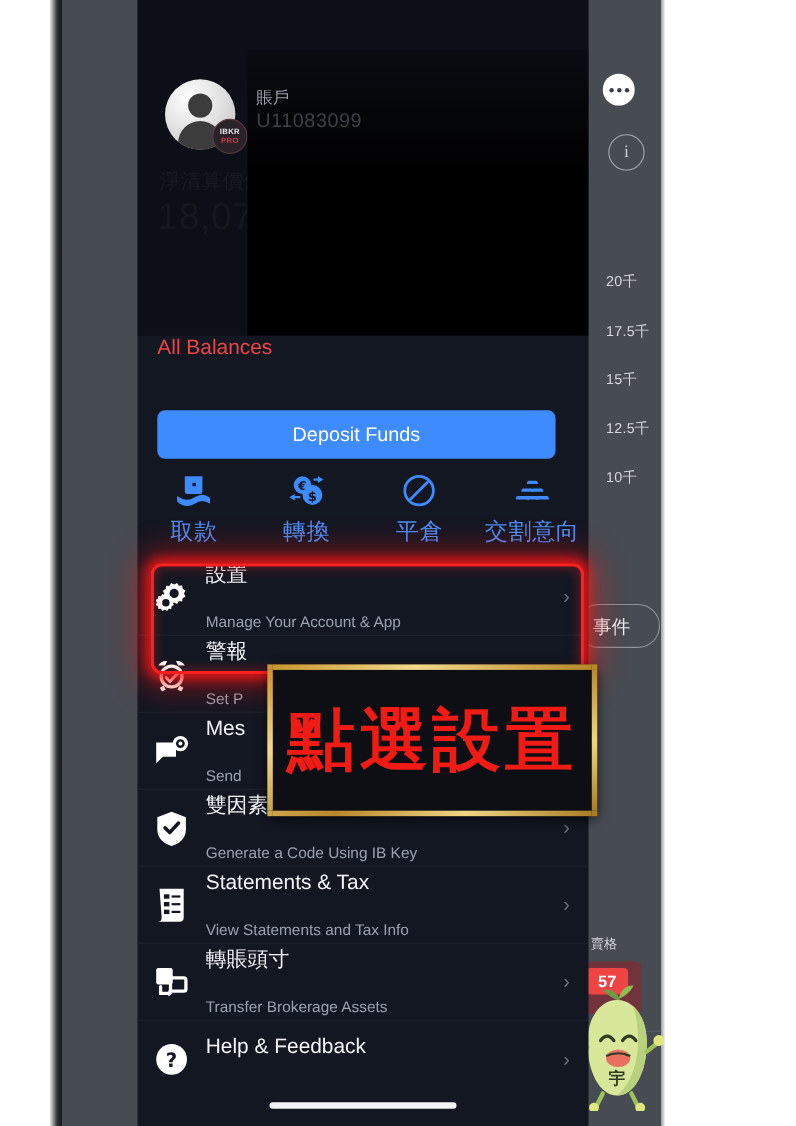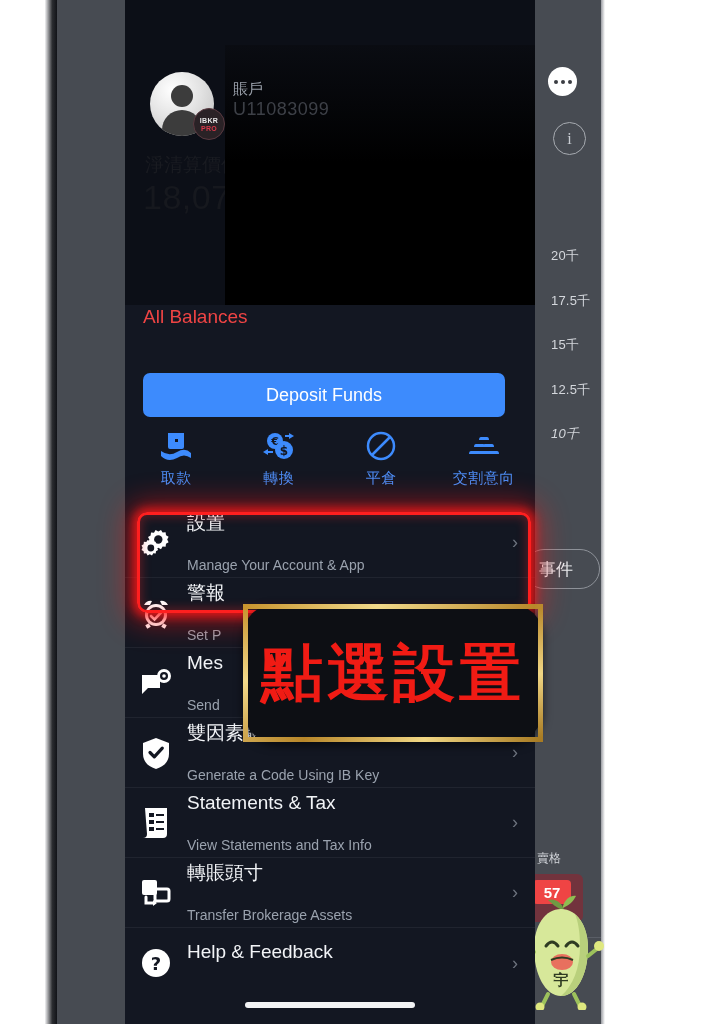--- a/index.html
+++ b/index.html
@@ -118,21 +118,21 @@
     display:flex;align-items:center;justify-content:center;border:0;cursor:pointer;
   }
 
   
   .quick-actions{
     position:absolute;left:0;top:430px;width:410px;height:66px;
     display:flex;align-items:flex-start;
   }
   .qa{flex:1;display:flex;flex-direction:column;align-items:center;cursor:pointer;}
   .qa-ico{height:32px;display:flex;align-items:center;justify-content:center;}
-  .qa-lbl{margin-top:7px;color:#4c8ef7;font-size:15px;letter-spacing:.5px;}
+  .qa-lbl{margin-top:7px;color:#4c8ef7;font-size:21px;letter-spacing:.5px;}
 
   
   .menu{position:absolute;left:0;top:508px;width:410px;}
   .mrow{
     position:relative;height:70px;display:flex;align-items:center;
     border-bottom:1px solid #20242f;cursor:pointer;box-sizing:border-box;
   }
   .mrow .mico{width:62px;display:flex;align-items:center;justify-content:center;color:#ffffff;}
   .mtext{flex:1;display:flex;flex-direction:column;justify-content:center;gap:20px;}
   .mtitle{color:#f2f4f7;font-size:19px;line-height:1.25;}
@@ -152,21 +152,21 @@
     border:3px solid #ff1f1f;border-radius:10px;
     box-shadow:0 0 10px 4px rgba(255,24,24,.75),
                0 0 28px 10px rgba(255,20,20,.48),
                inset 0 0 10px 2px rgba(255,40,40,.30);
     pointer-events:none;
   }
   .note{
     position:absolute;left:243px;top:604px;width:290px;height:128px;
     background:#0d0f14;border:5px solid;
     border-image:linear-gradient(150deg,#c9952f 0%,#f2d98a 25%,#b8872a 55%,#f0d684 78%,#a87b23 100%) 1;
-    border-radius:32px;
+    border-radius:8px;
     display:flex;align-items:center;justify-content:center;
     box-shadow:0 3px 10px rgba(0,0,0,.6);
   }
   .note-inner{
     color:#f01b14;font-size:62px;font-weight:bold;letter-spacing:4px;
     font-family:"DejaVu Sans","Liberation Sans",sans-serif;line-height:1;white-space:nowrap;
   }
 </style>
 </head>
 <body>
@@ -181,21 +181,21 @@
     <i></i>
       <i></i>
       <i></i>
   </div>
   <div class="bg-info">i</div>
 
   <div class="axis-tick" style="left:551px;top:247px;">20千</div>
   <div class="axis-tick" style="left:551px;top:292px;">17.5千</div>
   <div class="axis-tick" style="left:551px;top:336px;">15千</div>
   <div class="axis-tick" style="left:551px;top:381px;">12.5千</div>
-  <div class="axis-tick" style="left:551px;top:425px;font-style:italic;">10千</div>
+  <div class="axis-tick" style="left:551px;top:425px;">10千</div>
 
   <div class="bg-chip">事件</div>
 
   <div class="bg-price-label">賣格</div>
   <div class="bg-badge-shadow"></div>
   <div class="bg-badge">57</div>
   <div class="bg-hline"></div>
 
   <svg class="mascot" viewBox="0 0 86 120">
     <path d="M46 20 C44 12 36 8 30 10 C34 14 38 17 44 20 Z" fill="#6f9b43"></path>

